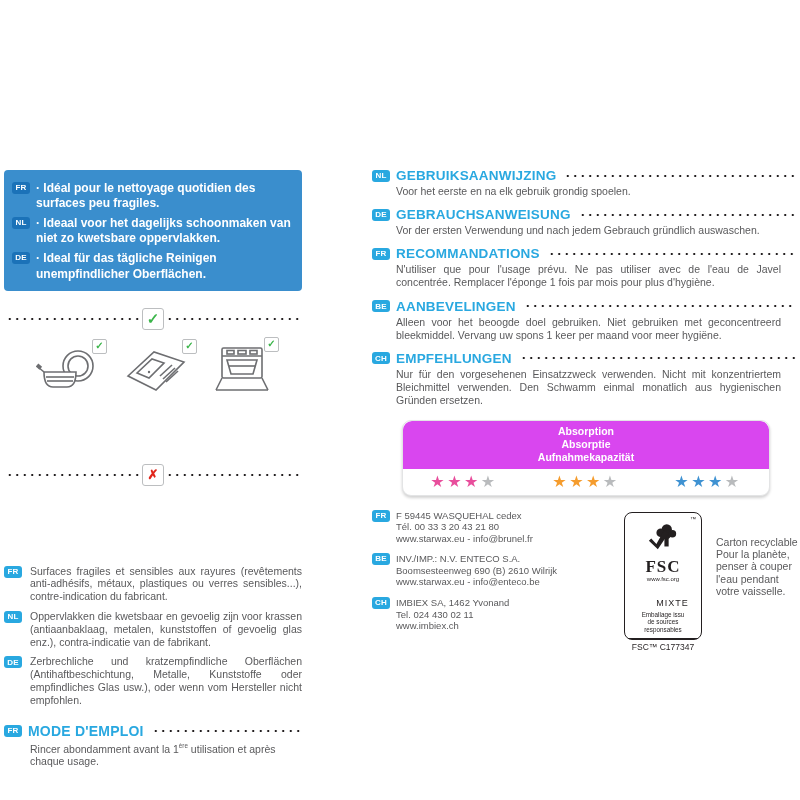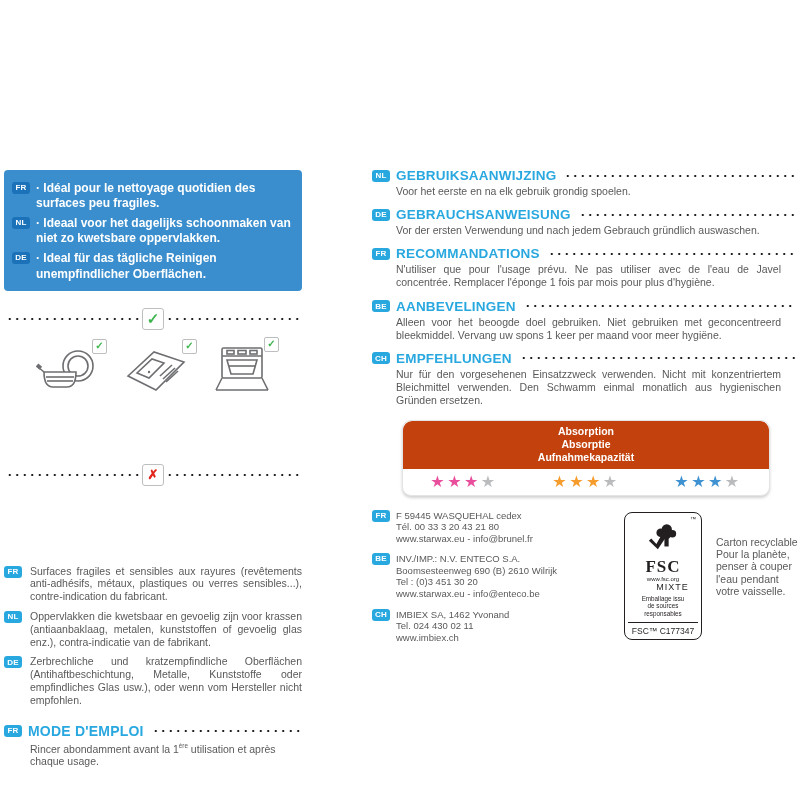--- a/index.html
+++ b/index.html
@@ -72,21 +72,21 @@
   .addr{position:relative;padding-left:24px;margin-bottom:9px;font-size:9.5px;line-height:1.22;}
   .addr .lang{position:absolute;left:0;top:0;}
 
   .fsc{position:absolute;left:252px;top:2px;width:78px;height:128px;border:1.5px solid #231f20;
        border-radius:8px;background:#fff;color:#231f20;text-align:center;
        display:flex;flex-direction:column;align-items:center;padding:3px 3px 4px 3px;box-sizing:border-box;}
   .fsc .tm{align-self:flex-end;font-size:6px;line-height:1;margin-right:2px;}
   .fsc .tree{margin-top:0;}
   .fsc .acronym{font-family:"Liberation Serif",serif;font-weight:bold;font-size:17px;line-height:1;letter-spacing:1px;}
   .fsc .url{font-size:6px;margin-top:1px;}
-  .fsc .grade{font-size:9px;letter-spacing:1px;margin-top:0;padding-left:19px;}
+  .fsc .grade{font-size:9px;letter-spacing:1px;margin-top:16px;padding-left:19px;}
   .fsc .claim{font-size:6.3px;line-height:1.25;margin-top:3px;}
   .fsc .rule{width:100%;border-top:1px solid #231f20;margin-top:4px;}
   .fsc .license{font-size:8.5px;margin-top:3px;font-weight:500;}
 
   .recycle{position:absolute;left:344px;top:26px;width:88px;font-size:10.5px;line-height:1.18;}
   .recycle p{margin:0;}
 </style>
 </head>
 <body>
 
@@ -231,21 +231,21 @@
       <div class="head-row">
         <span class="lang">CH</span>
         <span class="title">EMPFEHLUNGEN</span>
         <span class="dots"></span>
       </div>
       <div class="body">Nur für den vorgesehenen Einsatzzweck verwenden. Nicht mit konzentriertem Bleichmittel verwenden. Den Schwamm einmal monatlich aus hygienischen Gründen ersetzen.</div>
     </div>
 
     <div class="ratings">
       <div class="rat-heads">
-        <div class="rat-head" style="background: #c2410c;">
+        <div class="rat-head" style="background: #d946ef;">
           <div>Absorption</div>
           <div>Absorptie</div>
           <div>Aufnahmekapazität</div>
         </div>
       </div>
       <div class="rat-stars">
         <div class="rat-star-cell"><span class="star" style="color: rgb(232, 78, 156);">★</span><span class="star" style="color: rgb(232, 78, 156);">★</span><span class="star" style="color: rgb(232, 78, 156);">★</span><span class="star" style="color: rgb(185, 187, 189);">★</span></div>
         <div class="rat-star-cell"><span class="star" style="color: rgb(245, 156, 45);">★</span><span class="star" style="color: rgb(245, 156, 45);">★</span><span class="star" style="color: rgb(245, 156, 45);">★</span><span class="star" style="color: rgb(185, 187, 189);">★</span></div>
         <div class="rat-star-cell"><span class="star" style="color: rgb(63, 146, 210);">★</span><span class="star" style="color: rgb(63, 146, 210);">★</span><span class="star" style="color: rgb(63, 146, 210);">★</span><span class="star" style="color: rgb(185, 187, 189);">★</span></div>
       </div>
@@ -257,21 +257,20 @@
         <span class="lang">FR</span>
         <div>F 59445 WASQUEHAL cedex</div>
         <div>Tél. 00 33 3 20 43 21 80</div>
         <div>www.starwax.eu - info@brunel.fr</div>
       </div>
 
       <div class="addr">
         <span class="lang">BE</span>
         <div>INV./IMP.: N.V. ENTECO S.A.</div>
         <div>Boomsesteenweg 690 (B) 2610 Wilrijk</div>
-        <div>Tel : (0)3 451 30 20</div>
         <div>www.starwax.eu - info@enteco.be</div>
       </div>
 
       <div class="addr">
         <span class="lang">CH</span>
         <div>IMBIEX SA, 1462 Yvonand</div>
         <div>Tel. 024 430 02 11</div>
         <div>www.imbiex.ch</div>
       </div>
 

